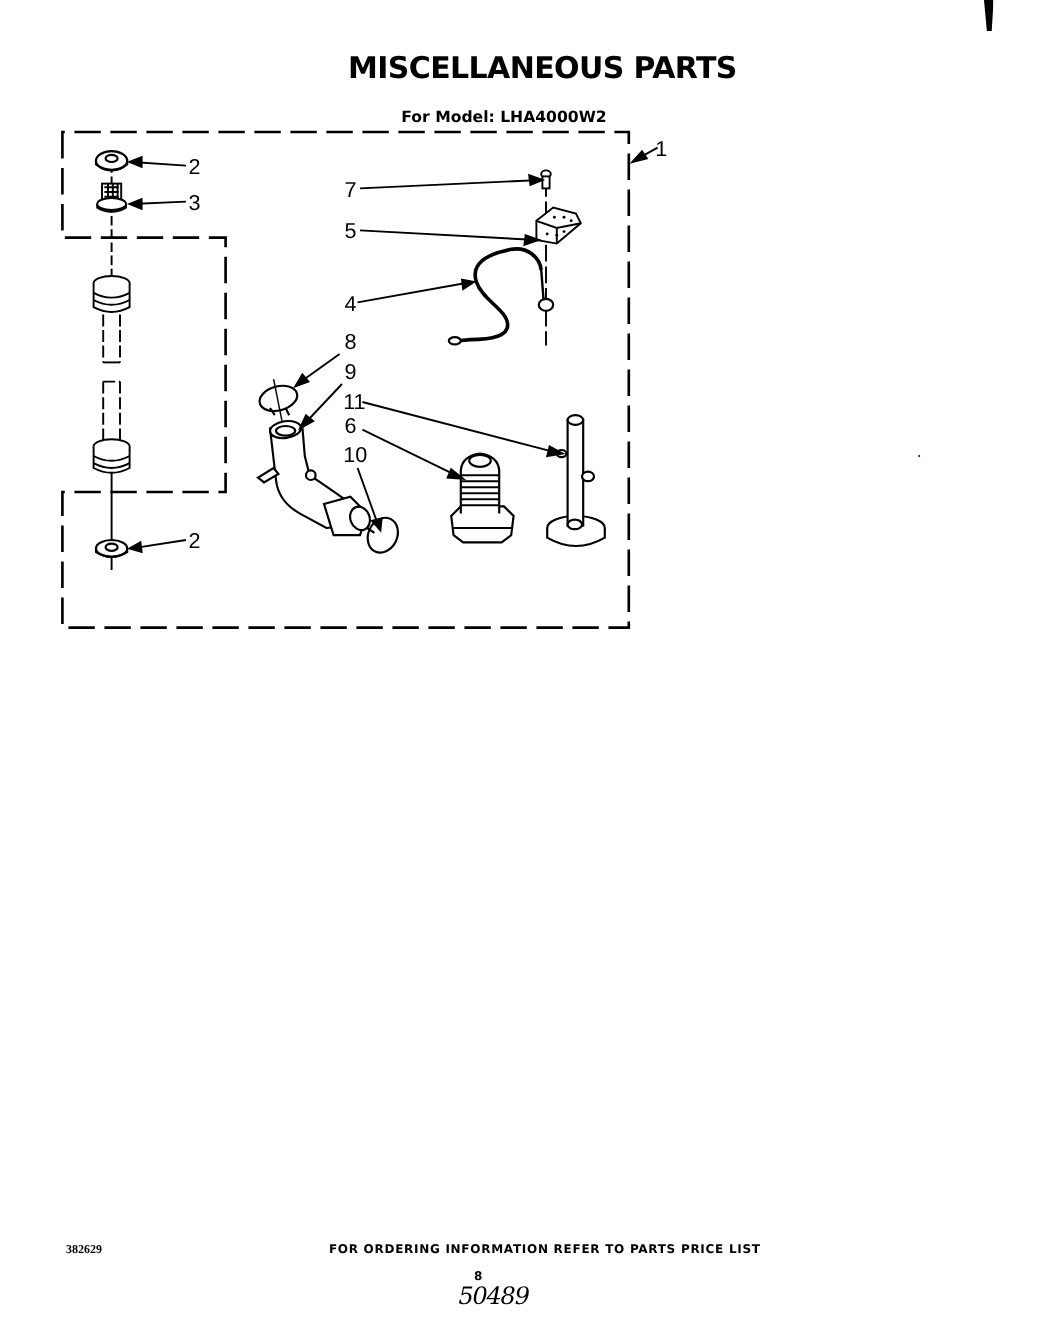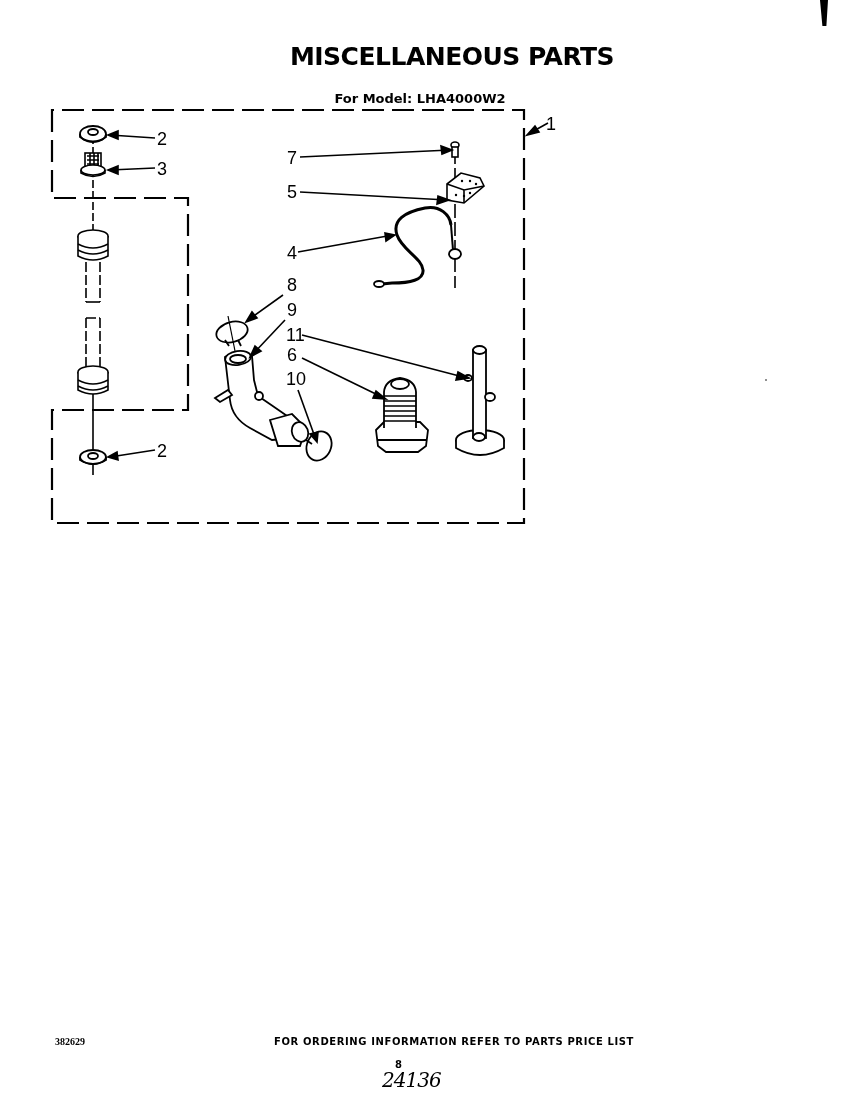--- a/index.html
+++ b/index.html
@@ -171,13 +171,13 @@
     <text x="286" y="385"><tspan>10</tspan></text>
     <text x="546" y="130"><tspan>1</tspan></text>
   </g>
 
   <circle cx="766" cy="380" r="0.8" fill="#000"></circle>
 </svg>
 
 <div class="abs footer-note">FOR ORDERING INFORMATION REFER TO PARTS PRICE LIST</div>
 <div class="abs doc-num">382629</div>
 <div class="abs page-num">8</div>
-<div class="abs handwritten">24136</div>
+<div class="abs handwritten">50489</div>
 
 </body></html>

